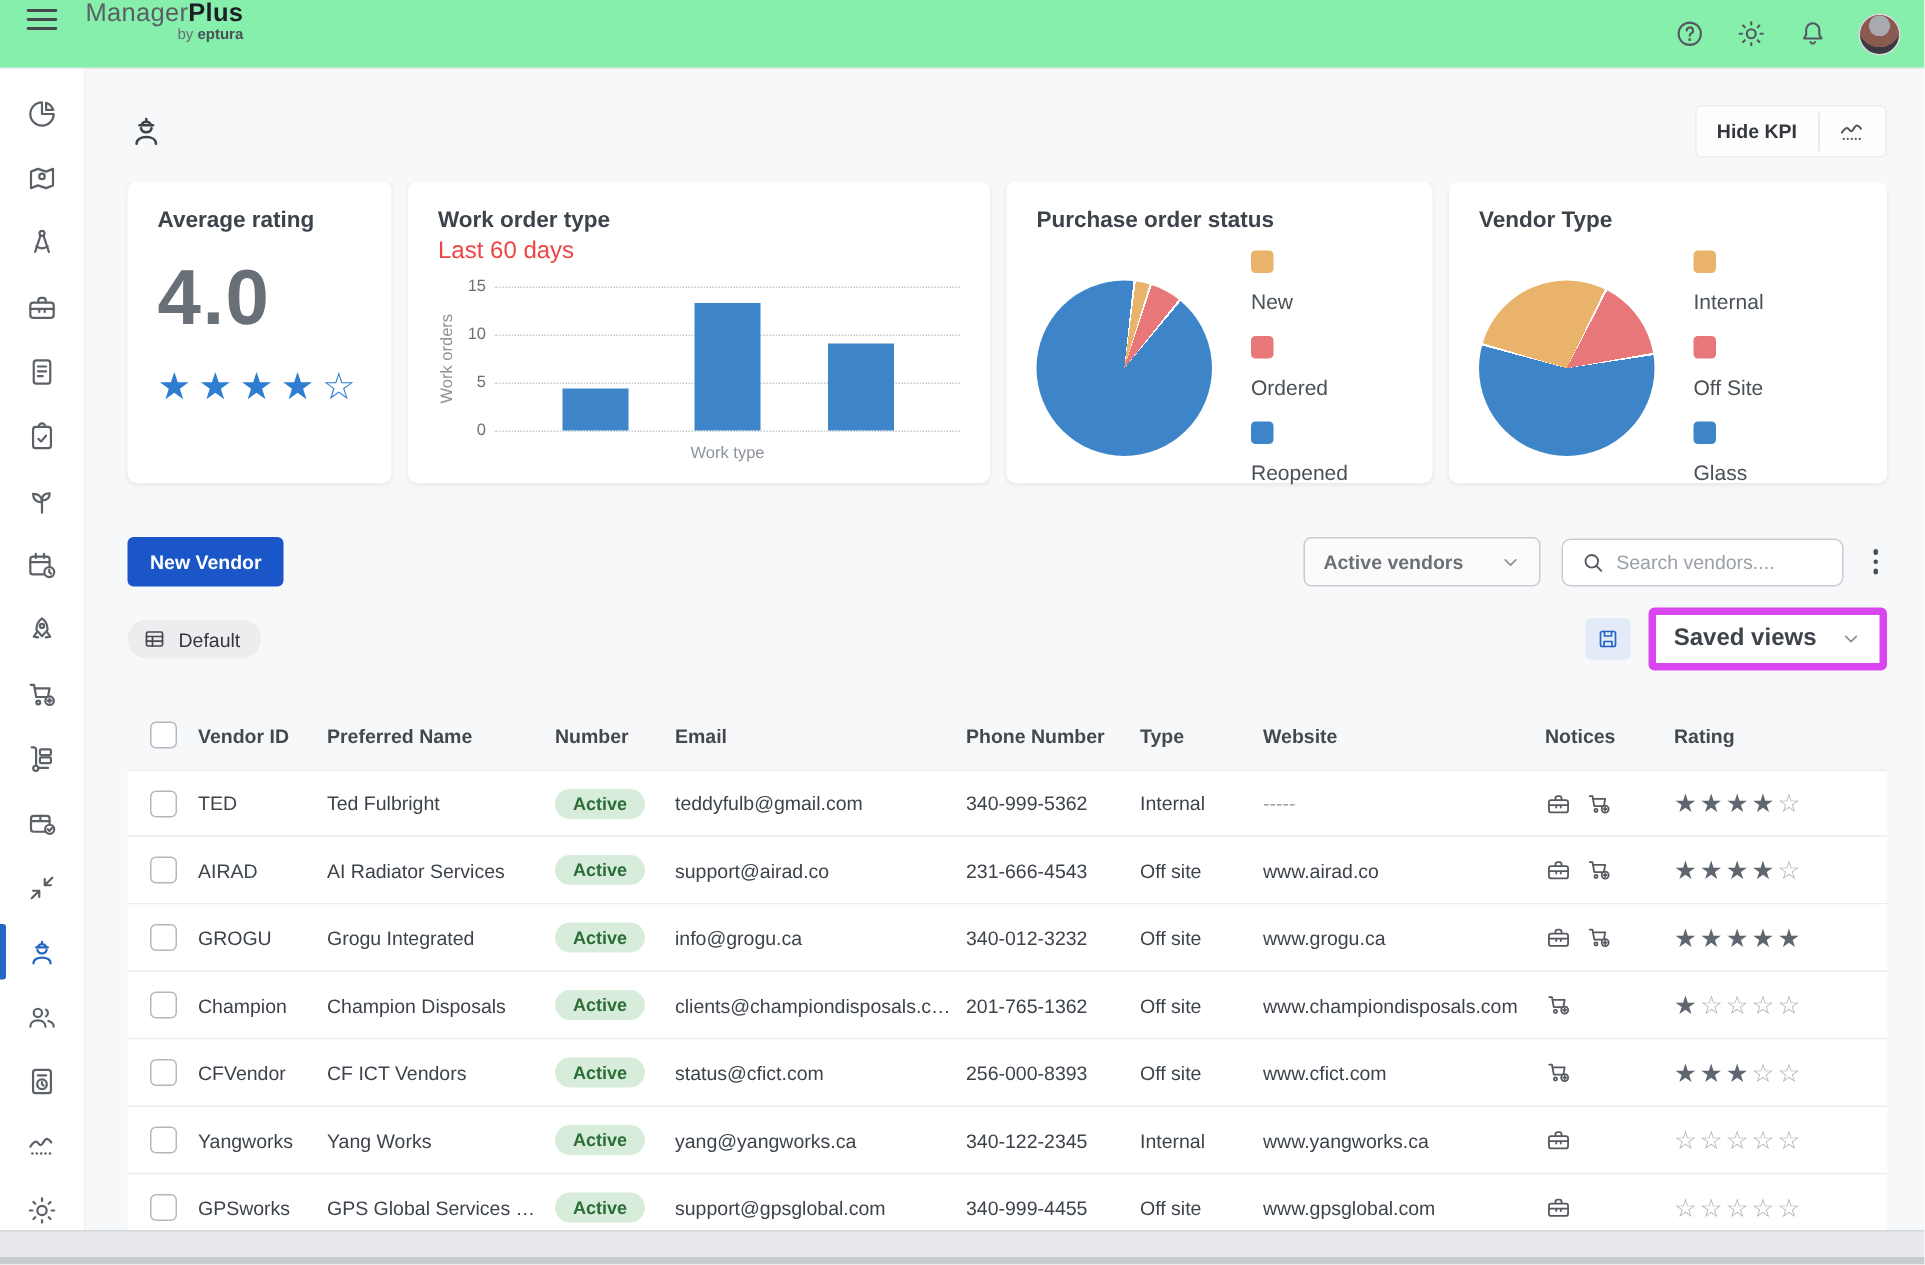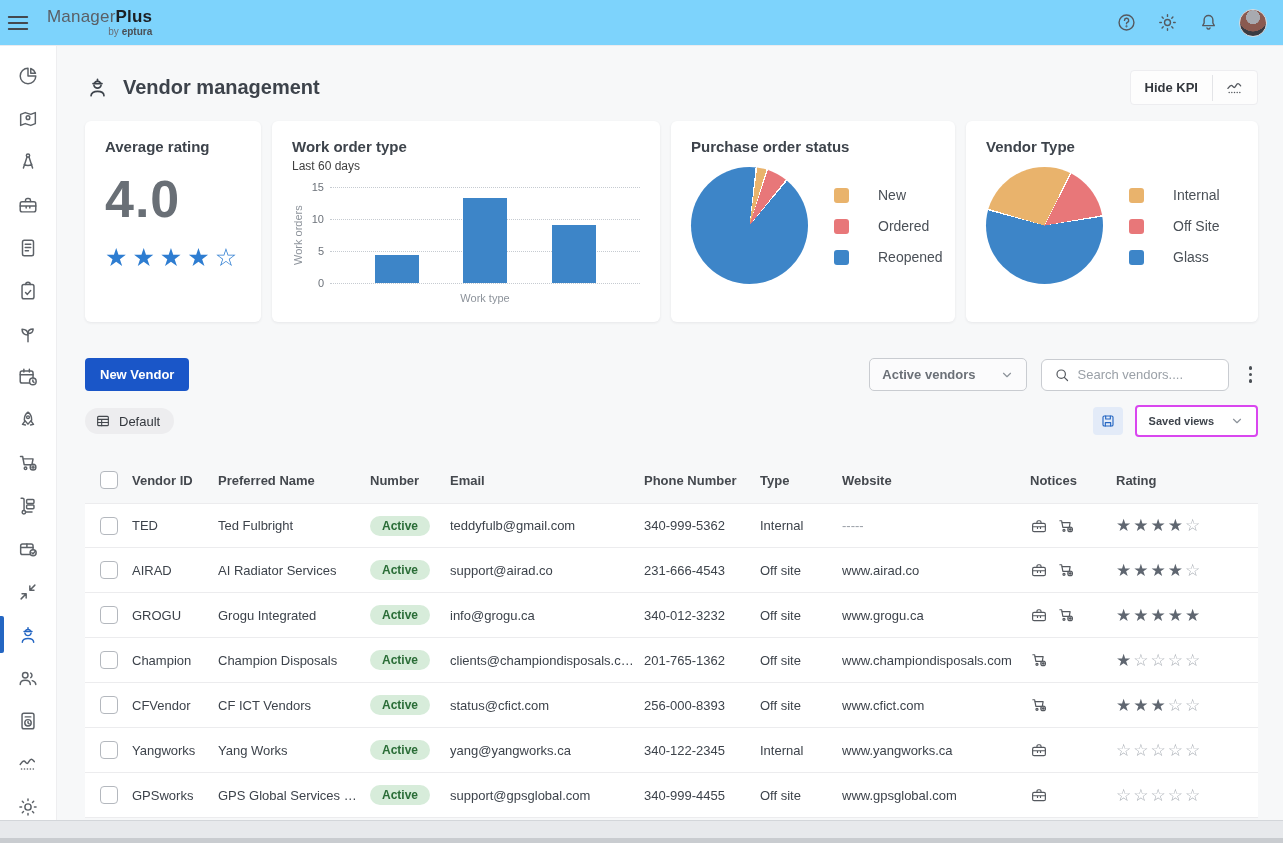--- a/index.html
+++ b/index.html
@@ -1,20 +1,20 @@
 <!DOCTYPE html>
 <html><head>
 <meta charset="utf-8">
 <style>
   * { box-sizing: border-box; margin: 0; padding: 0; }
   html,body { width:1283px; height:843px; overflow:hidden; }
   body { font-family:"Liberation Sans", sans-serif; background:#fff; color:#3d434b; position:relative; }
 
   
-  .topbar { height:46px; background:#7dd3fc; border-bottom:1px solid #ebebee; display:flex; align-items:center; padding:0 16px 0 5px; position:relative; z-index:5;}
+  .topbar { height:46px; background:#86efac; border-bottom:1px solid #ebebee; display:flex; padding:0 16px 0 15px; position:relative; z-index:5;}
   .hamburger { width:26px; height:26px; color:#44484e; cursor:pointer; }
   .logo { margin-left:16px; display:flex; flex-direction:column; align-items:flex-start; line-height:1; }
   .logo-line { font-size:17px; letter-spacing:.2px; }
   .logo-manager { color:#5a5f66; font-weight:400; }
   .logo-plus { color:#1c1f23; font-weight:700; }
   .logo-sub { font-size:10px; color:#6a6f76; margin-top:2px; align-self:flex-end; }
   .logo-sub b { font-weight:700; color:#4a4f55; }
   .topbar-right { margin-left:auto; display:flex; align-items:center; gap:20px; }
   .tb-icon { width:21px; height:21px; color:#55595f; cursor:pointer; }
   .avatar { width:28px; height:28px; border-radius:50%; cursor:pointer;
@@ -36,21 +36,21 @@
   .page-title svg { width:25px; height:25px; color:#3d434b; }
   .kpi-actions { margin-left:auto; display:flex; align-items:center; background:#fdfdfd; border:1px solid #ededf0; border-radius:4px; }
   .hide-kpi { font-size:13px; font-weight:700; color:#33373d; padding:9px 14px; cursor:pointer; background:none; border:none; font-family:inherit;}
   .kpi-divider { width:1px; height:26px; background:#e3e4e7; }
   .kpi-toggle-icon { width:20px; height:20px; color:#55595f; margin:0 12px; cursor:pointer; }
 
   
   .kpi-row { display:flex; gap:11px; padding:0 25px 0 28px; }
   .card { background:#fff; border-radius:6px; box-shadow:0 1px 3px rgba(40,44,52,.08); height:201px; padding:17px 20px; }
   .card-title { font-size:15px; font-weight:700; color:#3d434b; }
-  .card-sub { font-size:12px; color:#404040; margin-top:4px; }
+  .card-sub { font-size:16px; color:#ef4444; margin-top:4px; }
   .card-rating { width:176px; }
   .rating-value { font-size:52px; font-weight:700; color:#696f76; margin-top:14px; letter-spacing:1px;}
   .rating-stars { margin-top:14px; font-size:25px; letter-spacing:5px; color:#2e7dd1; white-space:nowrap;}
   .card-bar { width:388px; }
   .card-pie1 { width:284px; }
   .card-pie2 { flex:1; }
 
   
   .chart-area { display:flex; margin-top:14px; }
   .y-axis-label { writing-mode:vertical-rl; transform:rotate(180deg); font-size:11px; color:#8d939b; text-align:center; height:96px; }
@@ -59,21 +59,21 @@
   .gridline { position:absolute; left:0; right:0; border-top:1px dotted #c6cbd1; }
   .gridline .tick { position:absolute; left:-22px; top:-7px; font-size:11px; color:#6c727a; width:16px; text-align:right; }
   .bars { position:absolute; left:0; right:0; top:0; bottom:0; display:flex; align-items:flex-end; justify-content:space-evenly; }
   .bar { width:44px; background:#3d85c8; }
   .x-axis-label { text-align:center; font-size:11px; color:#8d939b; margin-top:9px; margin-left:22px;}
 
   
   .pie-wrap { display:flex; align-items:center; margin-top:12px; gap:26px; }
   .pie { width:117px; height:117px; border-radius:50%; flex:0 0 auto; }
   .legend { display:flex; flex-direction:column; gap:15px; }
-  .legend-item { display:flex; align-items:flex-end; gap:29px; }
+  .legend-item { display:flex; align-items:flex-start; gap:11px;flex-direction:column; }
   .legend-swatch { width:15px; height:15px; border-radius:3px; }
   .legend-label { font-size:14px; color:#4a5057; }
 
   
   .toolbar { padding:36px 25px 0 28px; }
   .toolbar-row1 { display:flex; align-items:center; }
   .btn-primary { background:#1a56c8; color:#fff; font-size:13px; font-weight:700; border:none; border-radius:4px; padding:9px 15px; cursor:pointer; font-family:inherit;}
   .tr1-right { margin-left:auto; display:flex; align-items:center; gap:14px; }
   .select-box { display:flex; align-items:center; gap:24px; border:1px solid #c9ccd1; border-radius:5px; background:#fbfbfc; padding:8px 12px; font-size:13px; font-weight:700; color:#6b7077; cursor:pointer; }
   .select-box svg, .saved-views svg { width:14px; height:14px; color:#8d939b; }
@@ -82,21 +82,21 @@
   .search-box input { border:none; outline:none; font-size:13px; color:#3d434b; width:100%; font-family:inherit; background:transparent;}
   .search-box input::placeholder { color:#9aa0a7; }
   .kebab { display:flex; flex-direction:column; gap:3px; padding:4px 6px; cursor:pointer; background:none; border:none;}
   .kebab i { width:3.5px; height:3.5px; border-radius:50%; background:#4a4f55; }
   .toolbar-row2 { display:flex; align-items:center; margin-top:14px; }
   .chip { display:flex; align-items:center; gap:8px; background:#ededef; border:none; border-radius:14px; padding:5px 14px 5px 10px; font-size:13px; color:#33373d; cursor:pointer; font-family:inherit;}
   .chip svg { width:16px; height:16px; color:#44484e; }
   .tr2-right { margin-left:auto; display:flex; align-items:center; gap:12px; }
   .save-view-btn { width:30px; height:28px; background:#e3ebf8; border:none; border-radius:4px; display:flex; align-items:center; justify-content:center; cursor:pointer; }
   .save-view-btn svg { width:16px; height:16px; color:#2466c2; }
-  .saved-views { display:flex; align-items:center; gap:16px; background:#fff; border:2px solid #d946ef; border-radius:4px; padding:7px 12px; font-size:11px; font-weight:700; color:#3d434b; cursor:pointer; font-family:inherit;}
+  .saved-views { display:flex; align-items:center; gap:16px; background:#fff; border:5px solid #d946ef; border-radius:4px; padding:7px 12px; font-size:16px; font-weight:700; color:#3d434b; cursor:pointer; font-family:inherit;}
 
   
   .table { margin:22px 25px 0 28px; }
   .trow { display:grid; grid-template-columns:47px 86px 152px 80px 194px 116px 82px 188px 86px 1fr; align-items:center; }
   .thead { padding:12px 0 14px 0; font-size:13px; font-weight:700; color:#44484e; }
   .thead > div { cursor:pointer; }
   .tbody-row { background:#fff; height:45px; border-bottom:1px solid #ececee; font-size:13px; color:#3d434b; cursor:pointer; }
   .tbody-row:first-child { border-top:1px solid #ececee; }
   .cell-pad { padding-right:10px; overflow:hidden; white-space:nowrap; text-overflow:ellipsis; }
   .checkbox { width:18px; height:18px; border:1.5px solid #b4b8be; border-radius:4px; background:#fff; margin-left:15px; display:block; cursor:pointer; }
@@ -412,21 +412,20 @@
       </button>
     </nav>
 
   <main class="main">
 
     <div class="page-head">
       <div class="page-title">
         <svg>
             <use href="#worker"></use>
           </svg>
-        <span>Vendor management</span>
       </div>
       <div class="kpi-actions">
         <button class="hide-kpi">Hide KPI</button>
         <div class="kpi-divider"></div>
         <svg class="kpi-toggle-icon">
             <use href="#trend-chart"></use>
           </svg>
       </div>
     </div>
 

